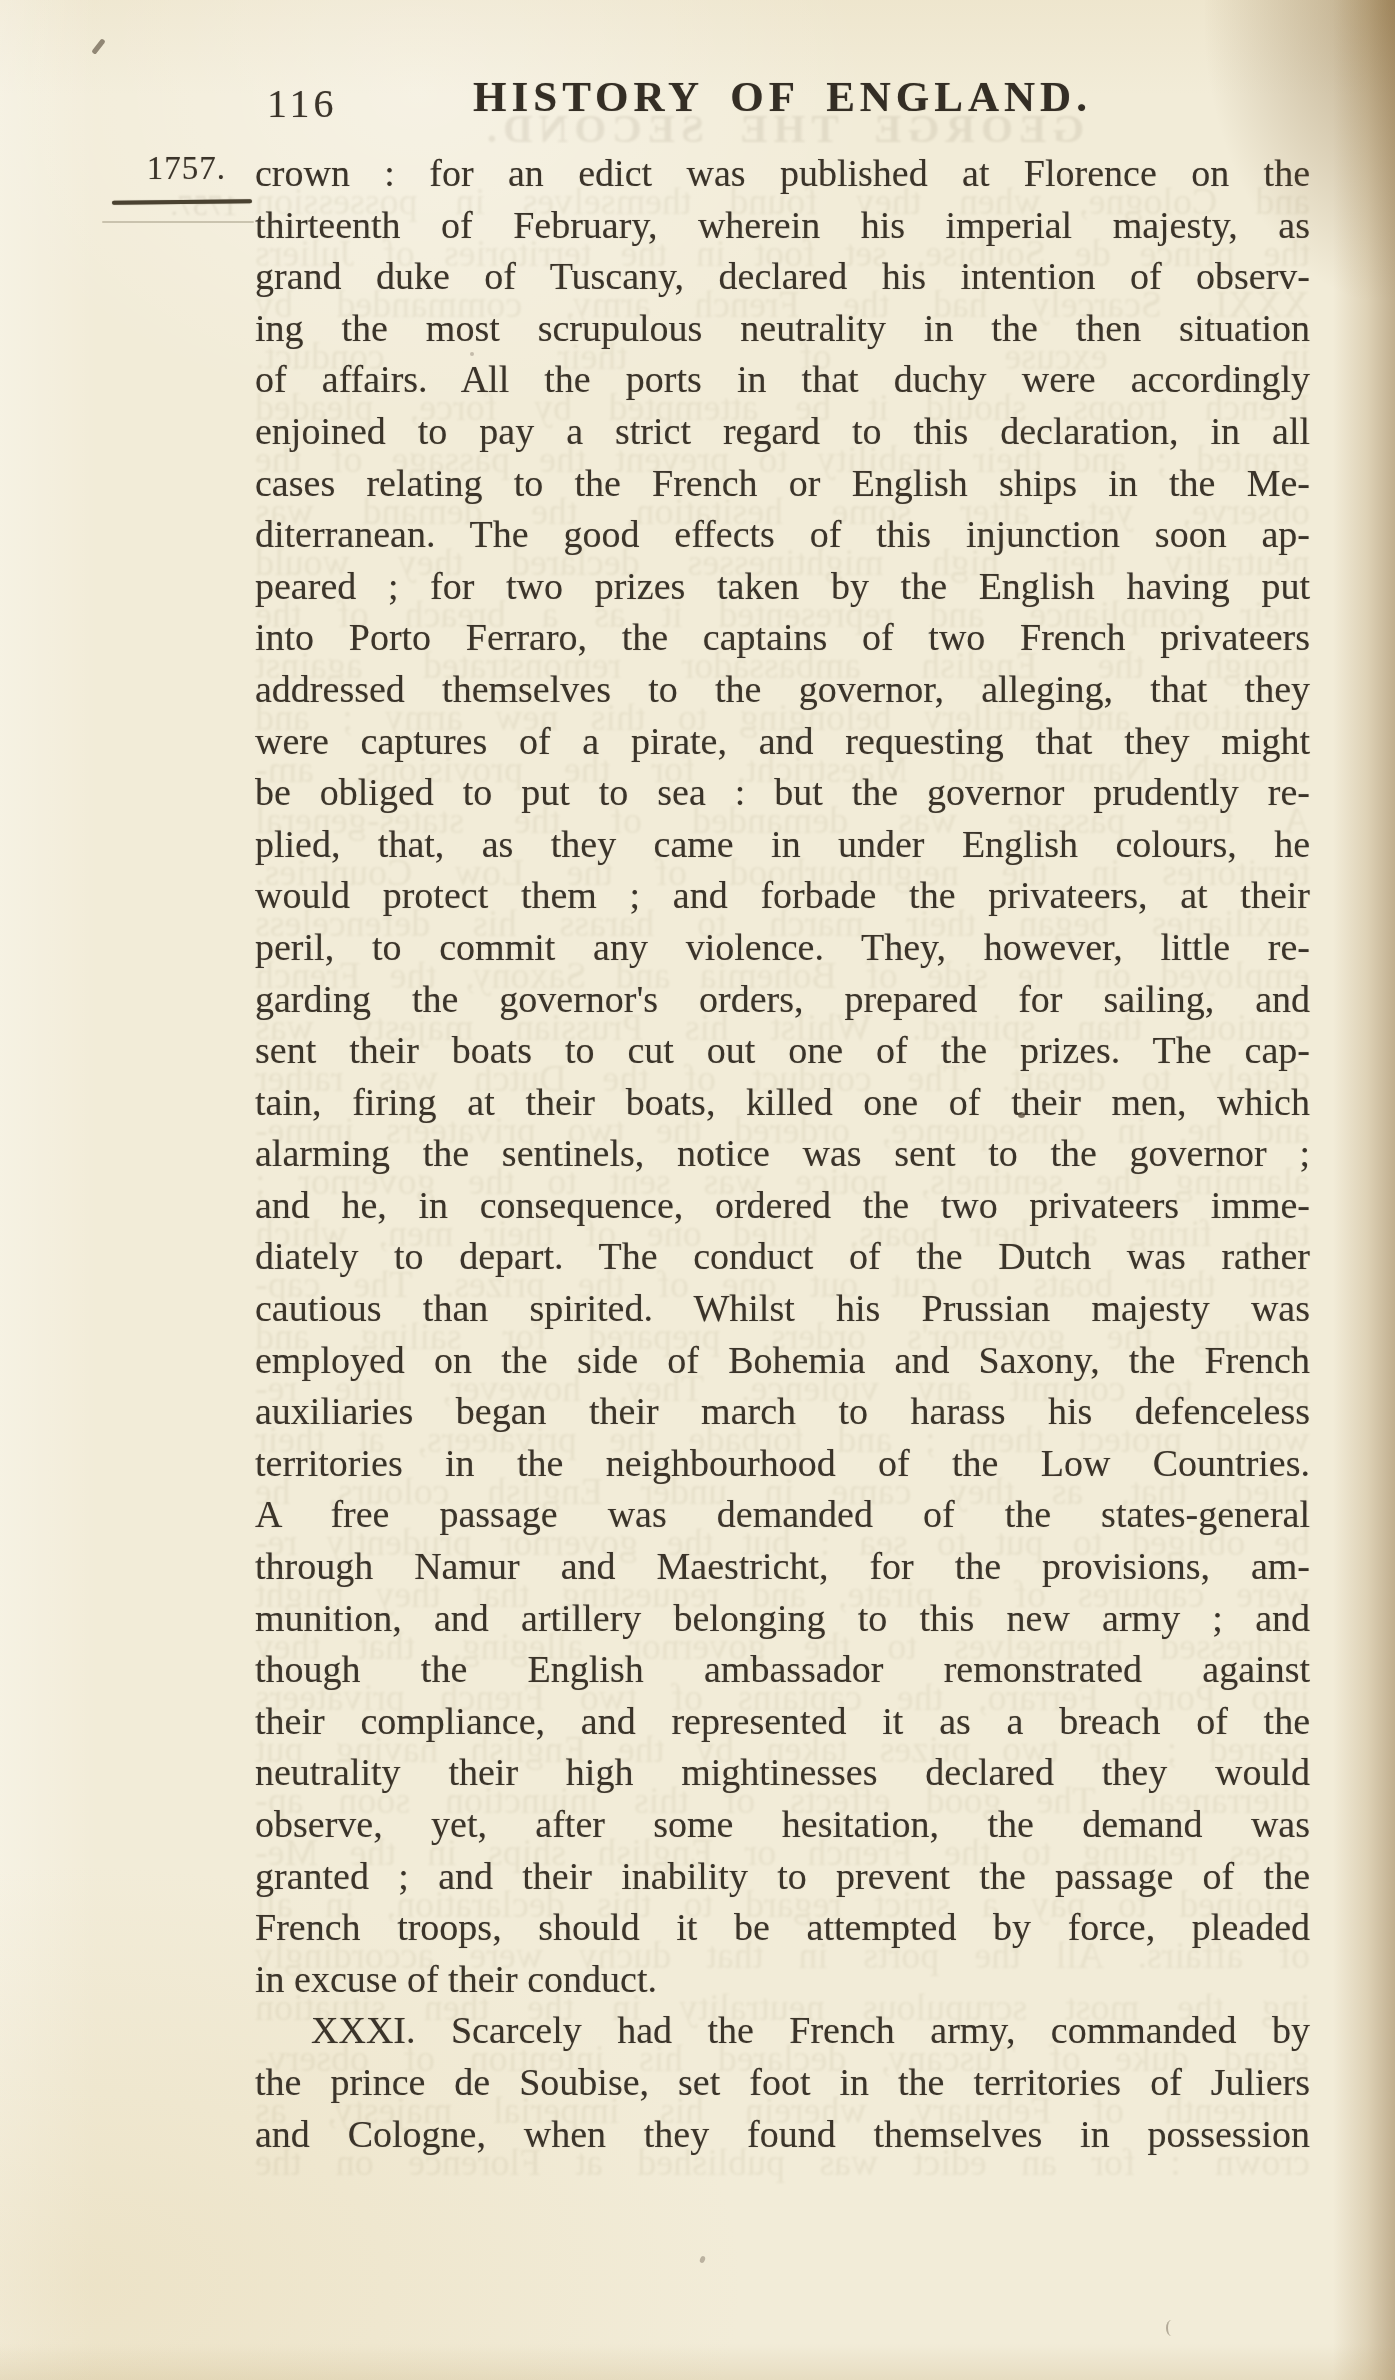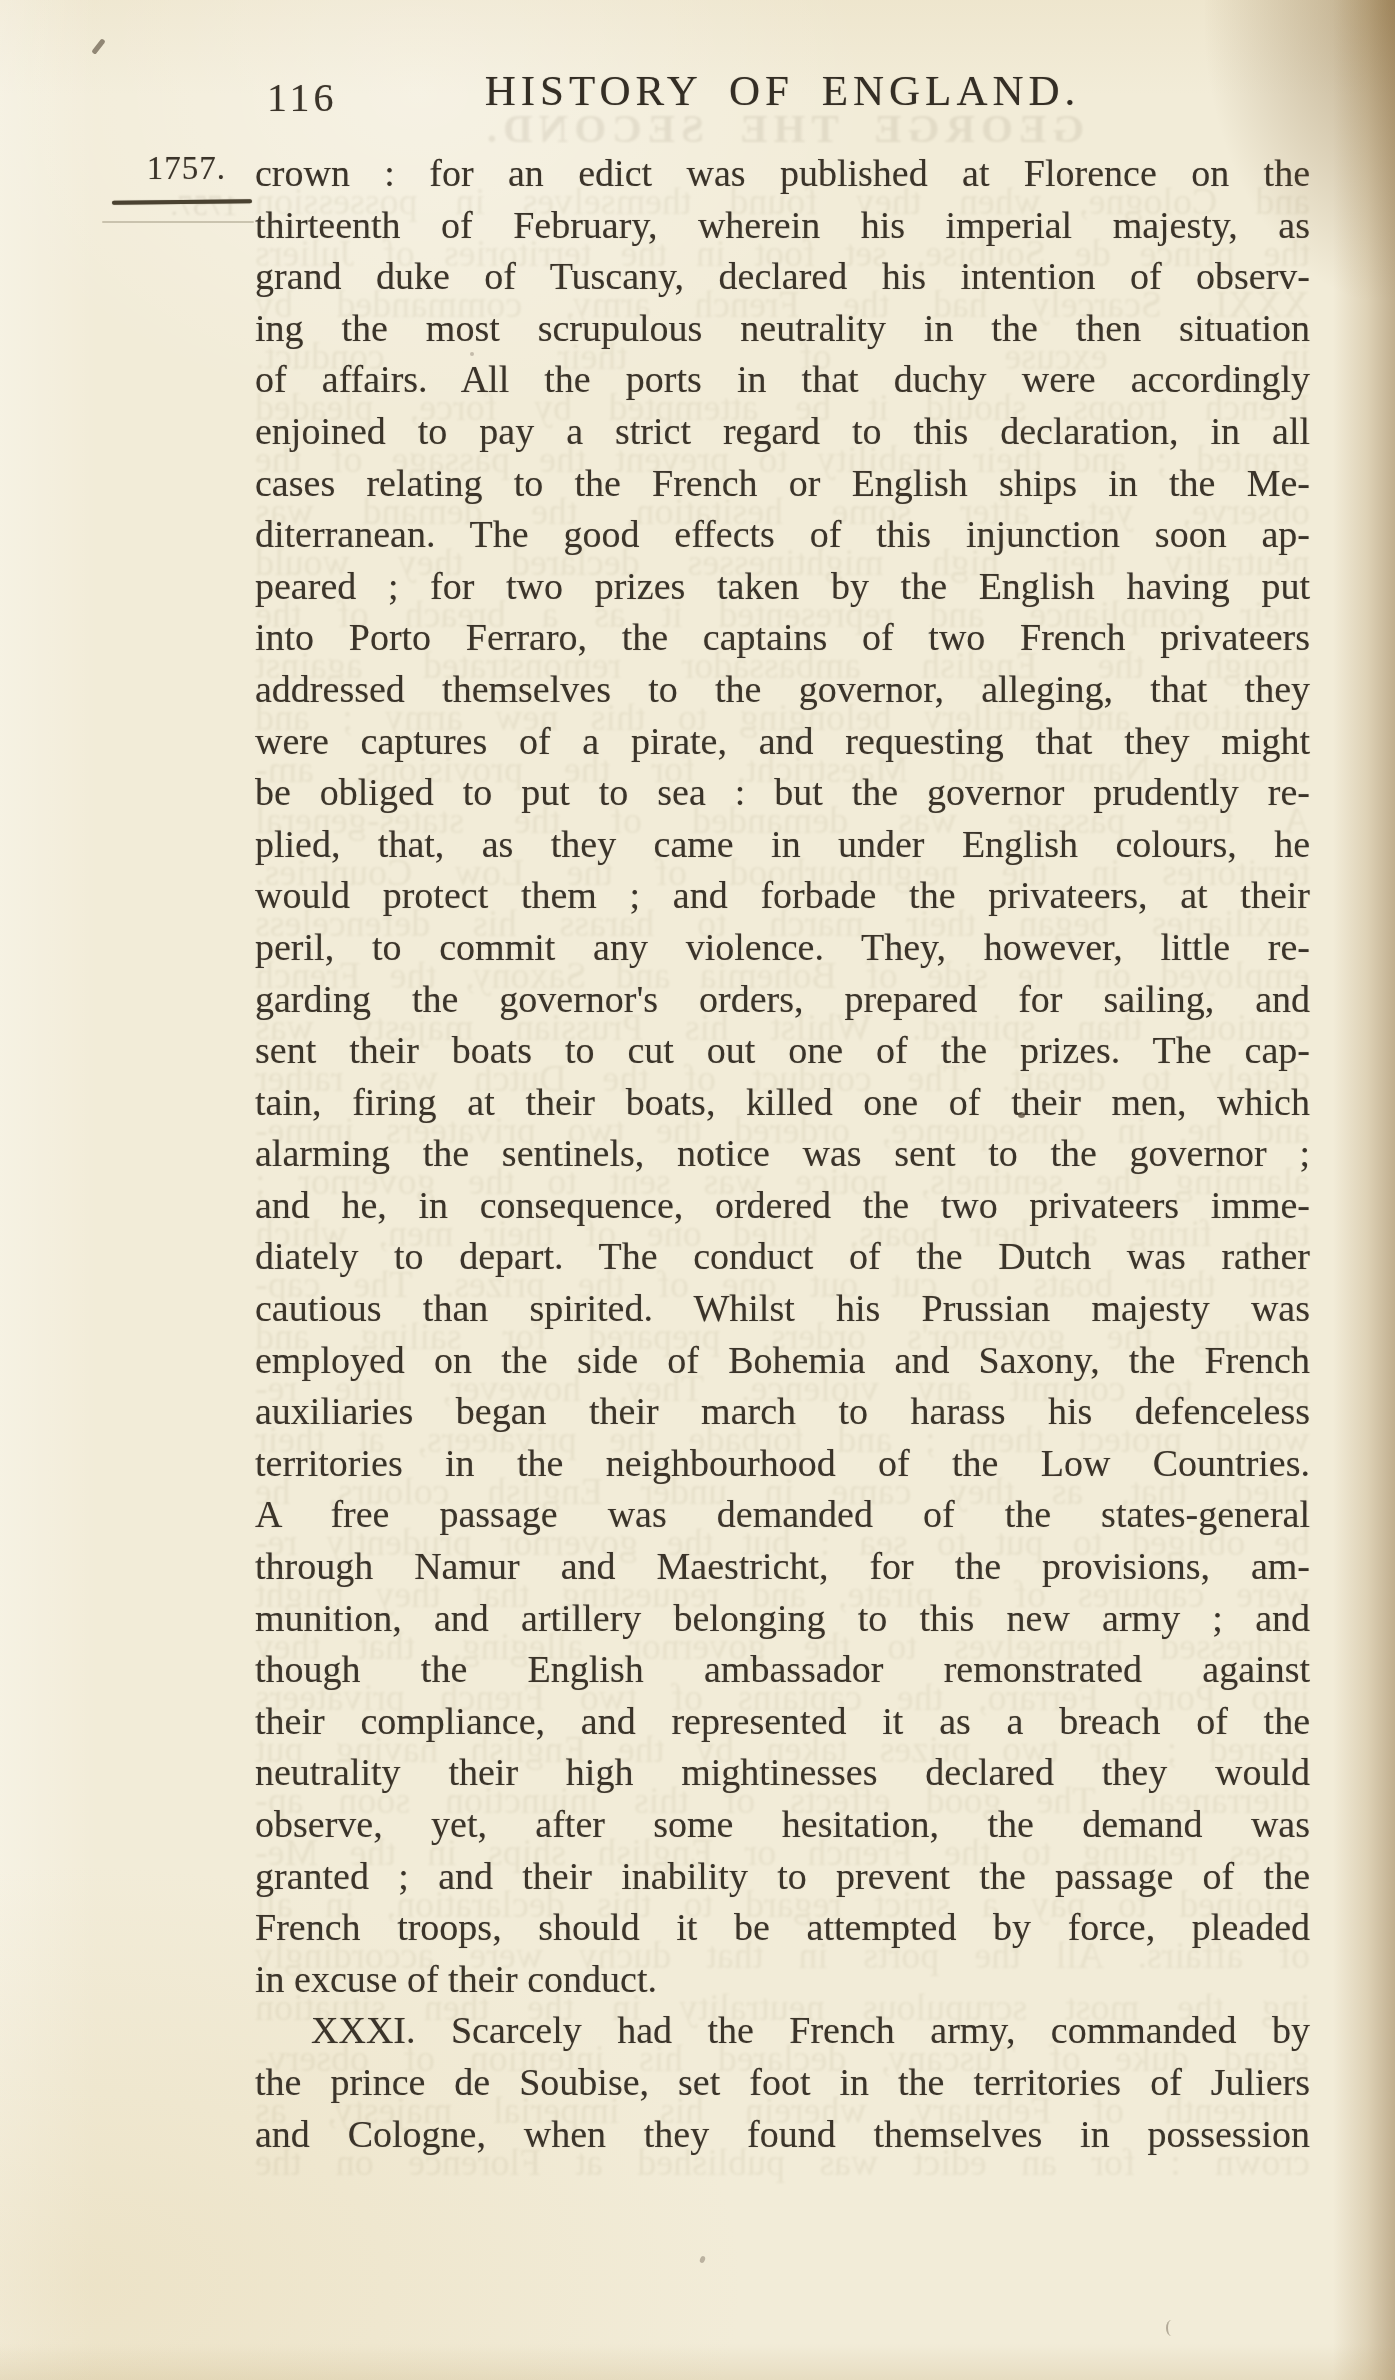--- a/index.html
+++ b/index.html
@@ -50,29 +50,29 @@
   .ghost-body {
     position:absolute; top:176px; left:255px; width:1055px;
     font-size:38px; line-height:51.6px;
     transform:scaleX(-1); opacity:0.085; color:#75693f;
     filter:blur(0.9px);
     pointer-events:none;
   }
   .ghost-body .gline { height:51.6px; text-align:justify; text-align-last:justify; overflow:hidden; }
 
   
-  .running-head { position:absolute; top:66px; left:255px; width:1055px; height:60px; }
+  .running-head { position:absolute; top:72px; left:255px; width:1055px; height:60px; }
   .pagenum {
     position:absolute; left:12px; top:8px;
     font-size:40px; letter-spacing:4px;
     text-shadow:0 0 1px rgba(59,52,42,0.35);
   }
   .title {
     display:block; text-align:center;
-    font-size:43px; font-weight:normal;
+    font-size:43px; font-weight:bold;
     letter-spacing:5px; word-spacing:12px;
     color:#342e25;
     text-shadow:0 0 1px rgba(52,46,37,0.4);
   }
 
   
   .marginalia { position:absolute; left:100px; top:150px; width:152px; }
   .year {
     text-align:right; padding-right:26px;
     font-size:33px; letter-spacing:1px;

